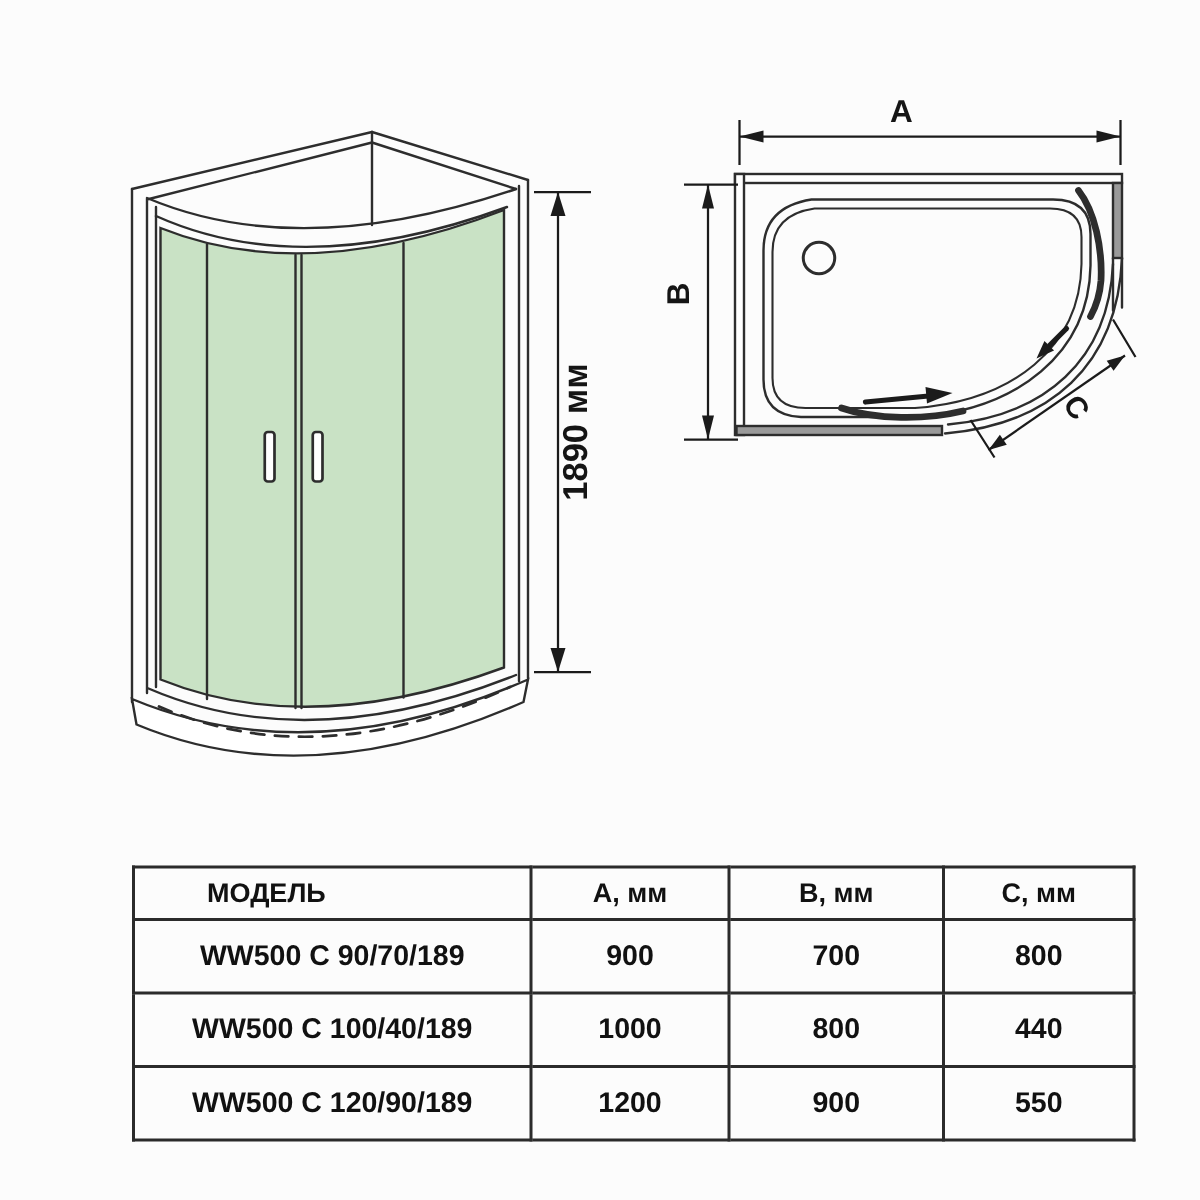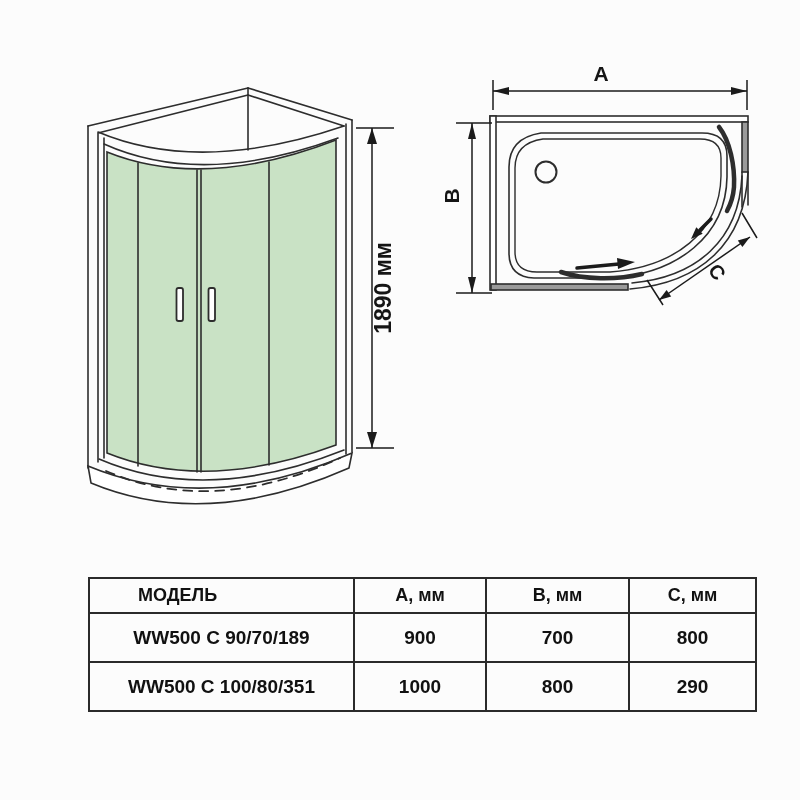--- a/index.html
+++ b/index.html
@@ -126,21 +126,27 @@
       <th>В, мм</th>
       <th>С, мм</th>
     </tr>
     <tr>
       <td>WW500 C 90/70/189</td>
       <td>900</td>
       <td>700</td>
       <td>800</td>
     </tr>
     <tr>
-      <td>WW500 C 100/80/351</td>
+      <td>WW500 C 100/40/189</td>
       <td>1000</td>
       <td>800</td>
-      <td>290</td>
+      <td>440</td>
+    </tr>
+    <tr>
+      <td>WW500 C 120/90/189</td>
+      <td>1200</td>
+      <td>900</td>
+      <td>550</td>
     </tr>
   </tbody>
     </table>
 
 </div>
 
 </body></html>

